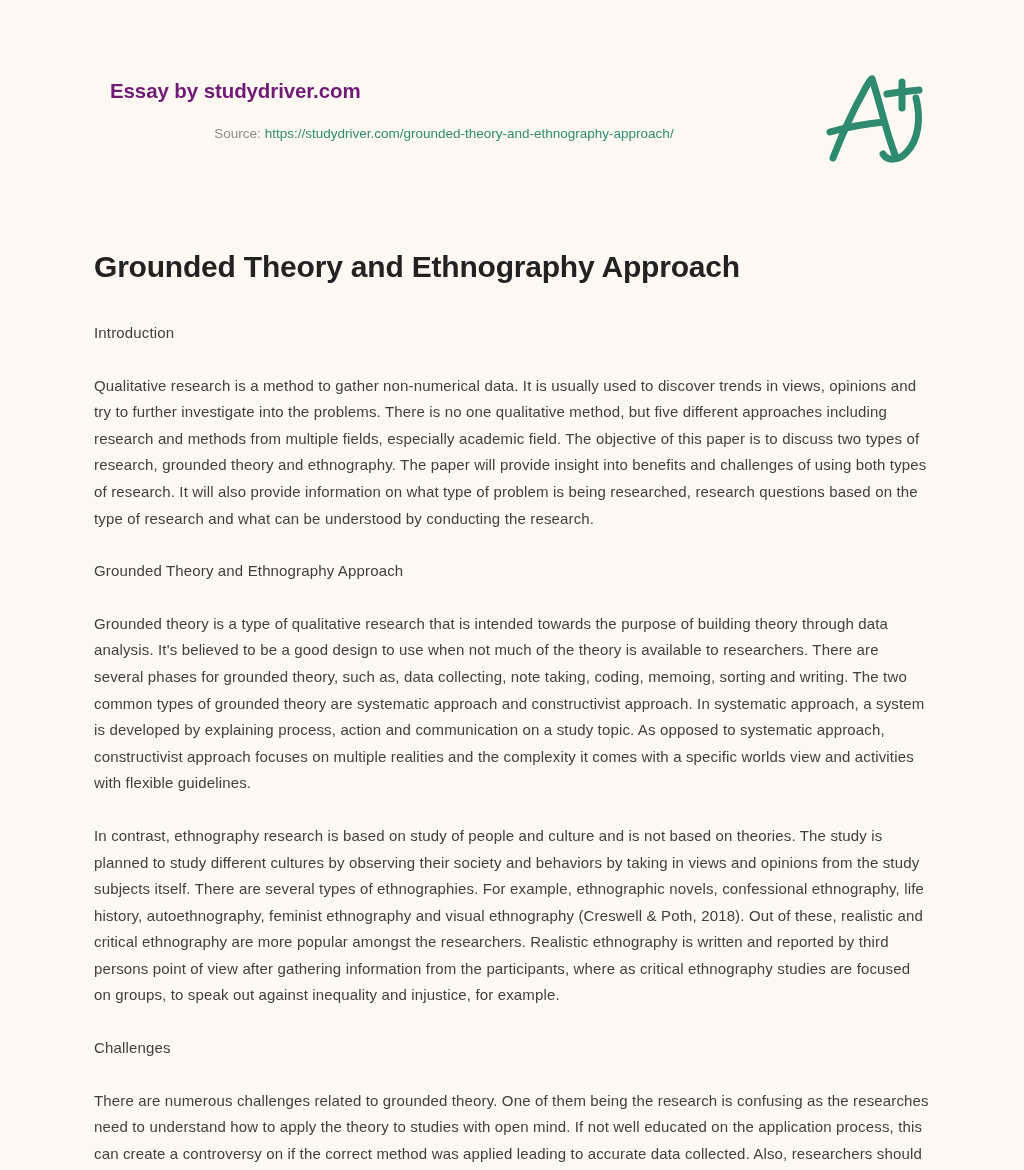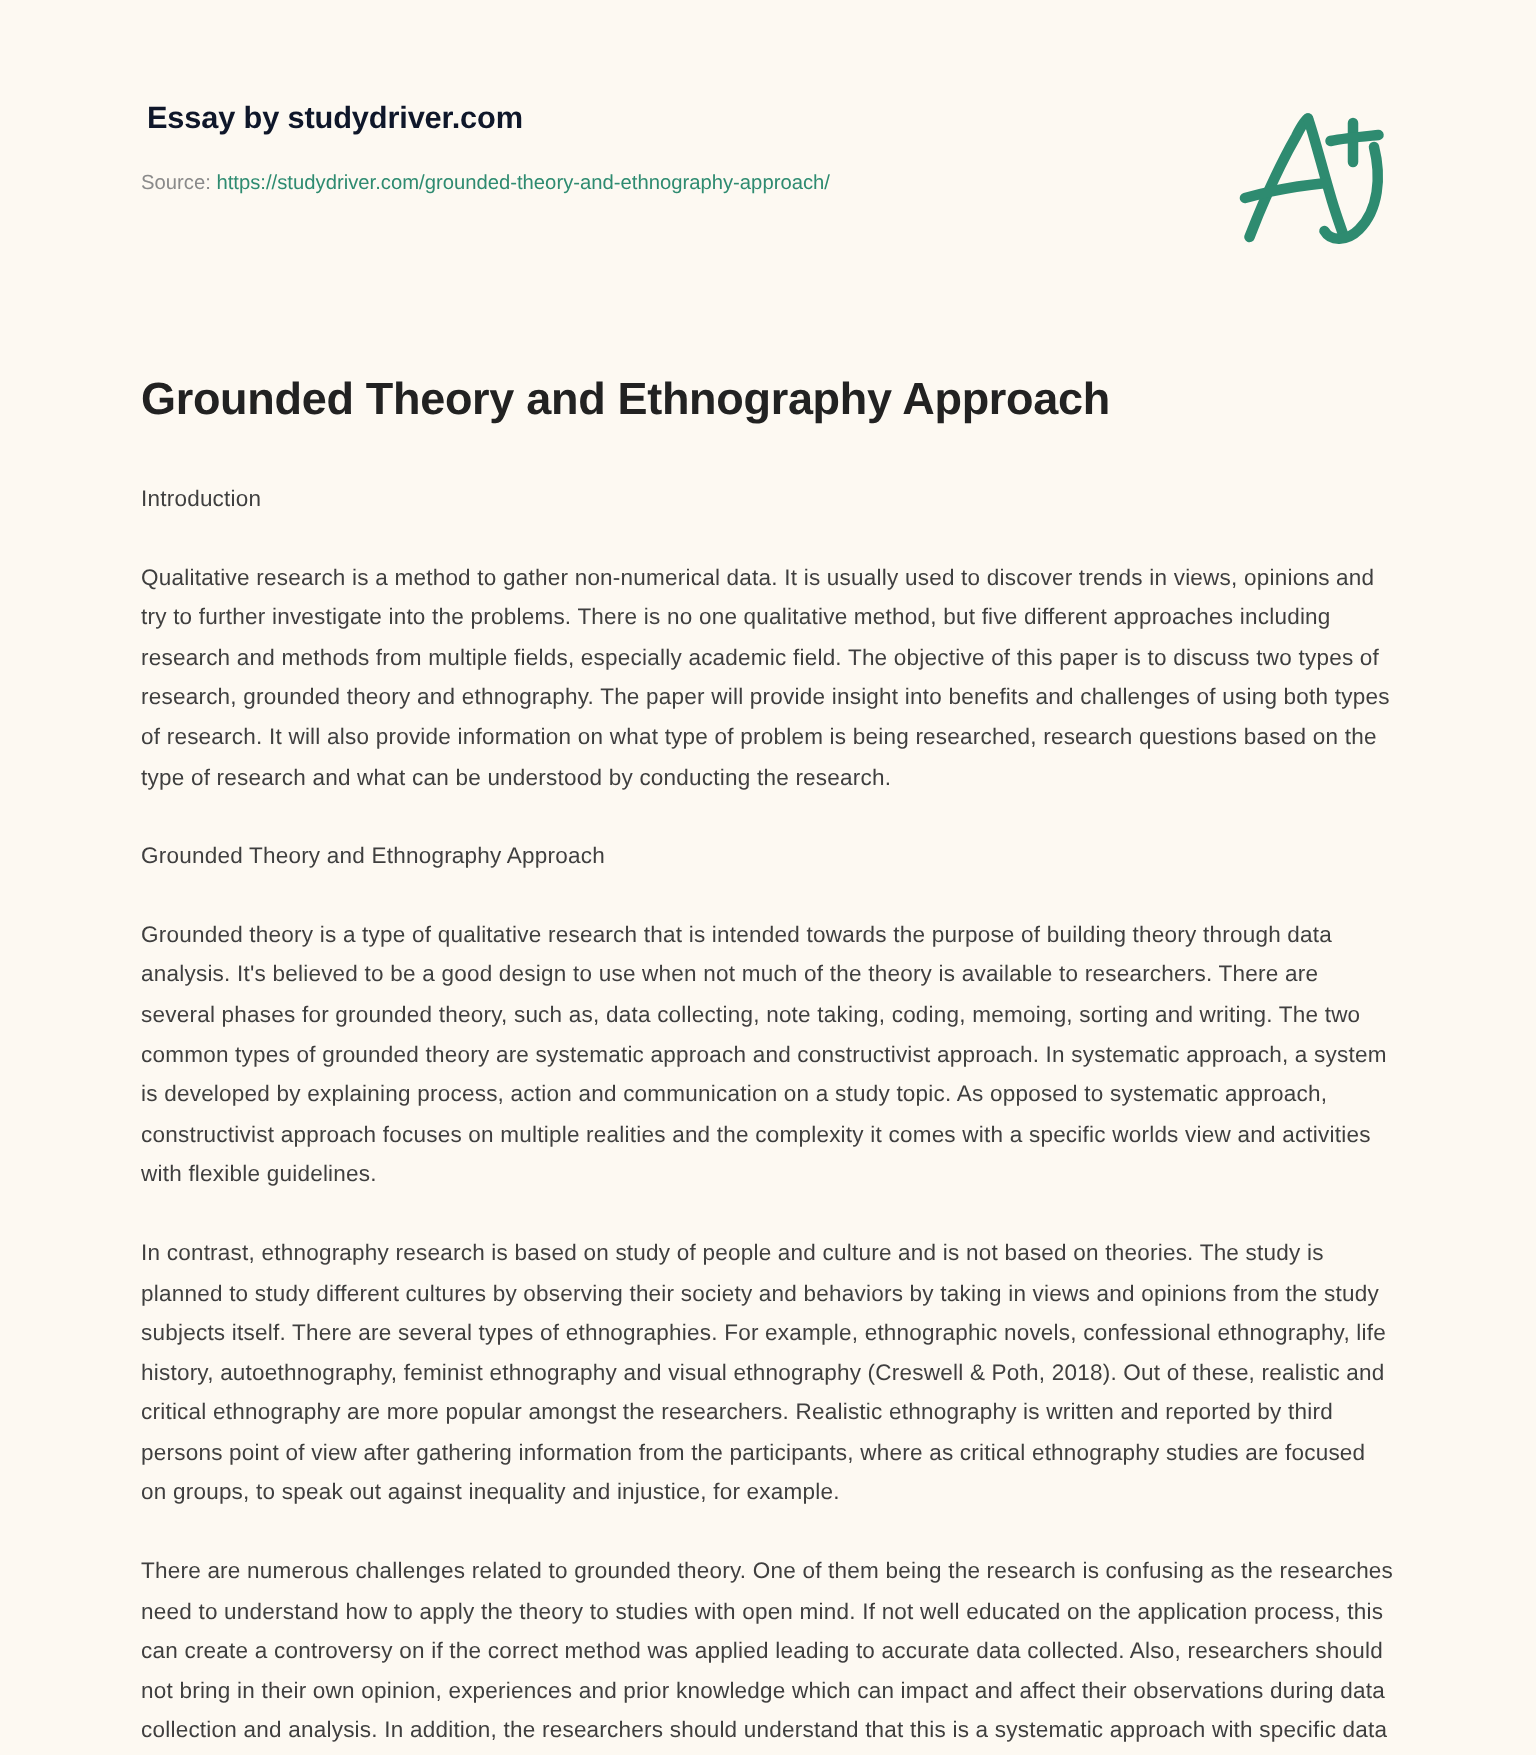--- a/index.html
+++ b/index.html
@@ -37,31 +37,32 @@
   .brand-block {
     position: absolute;
     left: 94px;
     top: 62px;
     width: 700px;
   }
 
   .brand-title {
     font-size: 20.5px;
     font-weight: 700;
-    color: #0f172a;
+    color: #701a75;
     letter-spacing: -0.1px;
     line-height: 26px;
-    margin: 4px;
+    margin: 16px;
   }
 
   .source-line {
     margin-top: 20px;
     font-size: 13.5px;
     line-height: 19px;
     white-space: nowrap;
+    text-align: center;
   }
 
   .source-label {
     color: #8a8a8a;
   }
 
   .source-url {
     color: #2e8b70;
     text-decoration: none;
   }
@@ -152,17 +153,18 @@
   </div>
 
   <div class="doc">
     <h1 class="doc-title">Grounded Theory and Ethnography Approach</h1>
     <div>
         <p class="para section-head">Introduction</p>
         <p class="para">Qualitative research is a method to gather non-numerical data. It is usually used to discover trends in views, opinions and try to further investigate into the problems. There is no one qualitative method, but five different approaches including research and methods from multiple fields, especially academic field. The objective of this paper is to discuss two types of research, grounded theory and ethnography. The paper will provide insight into benefits and challenges of using both types of research. It will also provide information on what type of problem is being researched, research questions based on the type of research and what can be understood by conducting the research.</p>
         <p class="para section-head">Grounded Theory and Ethnography Approach</p>
         <p class="para">Grounded theory is a type of qualitative research that is intended towards the purpose of building theory through data analysis. It's believed to be a good design to use when not much of the theory is available to researchers. There are several phases for grounded theory, such as, data collecting, note taking, coding, memoing, sorting and writing. The two common types of grounded theory are systematic approach and constructivist approach. In systematic approach, a system is developed by explaining process, action and communication on a study topic. As opposed to systematic approach, constructivist approach focuses on multiple realities and the complexity it comes with a specific worlds view and activities with flexible guidelines.</p>
         <p class="para">In contrast, ethnography research is based on study of people and culture and is not based on theories. The study is planned to study different cultures by observing their society and behaviors by taking in views and opinions from the study subjects itself. There are several types of ethnographies. For example, ethnographic novels, confessional ethnography, life history, autoethnography, feminist ethnography and visual ethnography (Creswell &amp; Poth, 2018). Out of these, realistic and critical ethnography are more popular amongst the researchers. Realistic ethnography is written and reported by third persons point of view after gathering information from the participants, where as critical ethnography studies are focused on groups, to speak out against inequality and injustice, for example.</p>
+        <p class="para section-head">Challenges</p>
         <p class="para">There are numerous challenges related to grounded theory. One of them being the research is confusing as the researches need to understand how to apply the theory to studies with open mind. If not well educated on the application process, this can create a controversy on if the correct method was applied leading to accurate data collected. Also, researchers should not bring in their own opinion, experiences and prior knowledge which can impact and affect their observations during data collection and analysis. In addition, the researchers should understand that this is a systematic approach with specific data analysis steps, therefore, shou</p>
       </div>
   </div>
 
 </div>
 
 </body></html>

